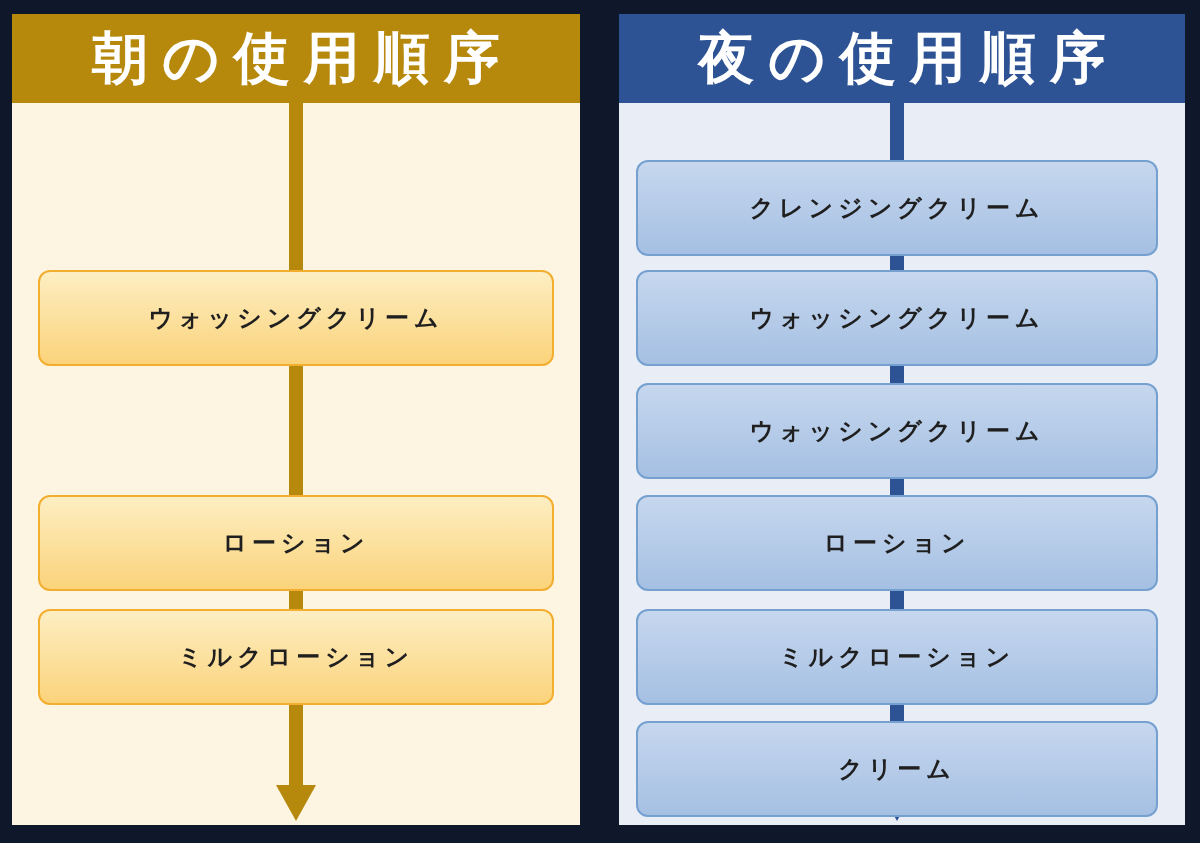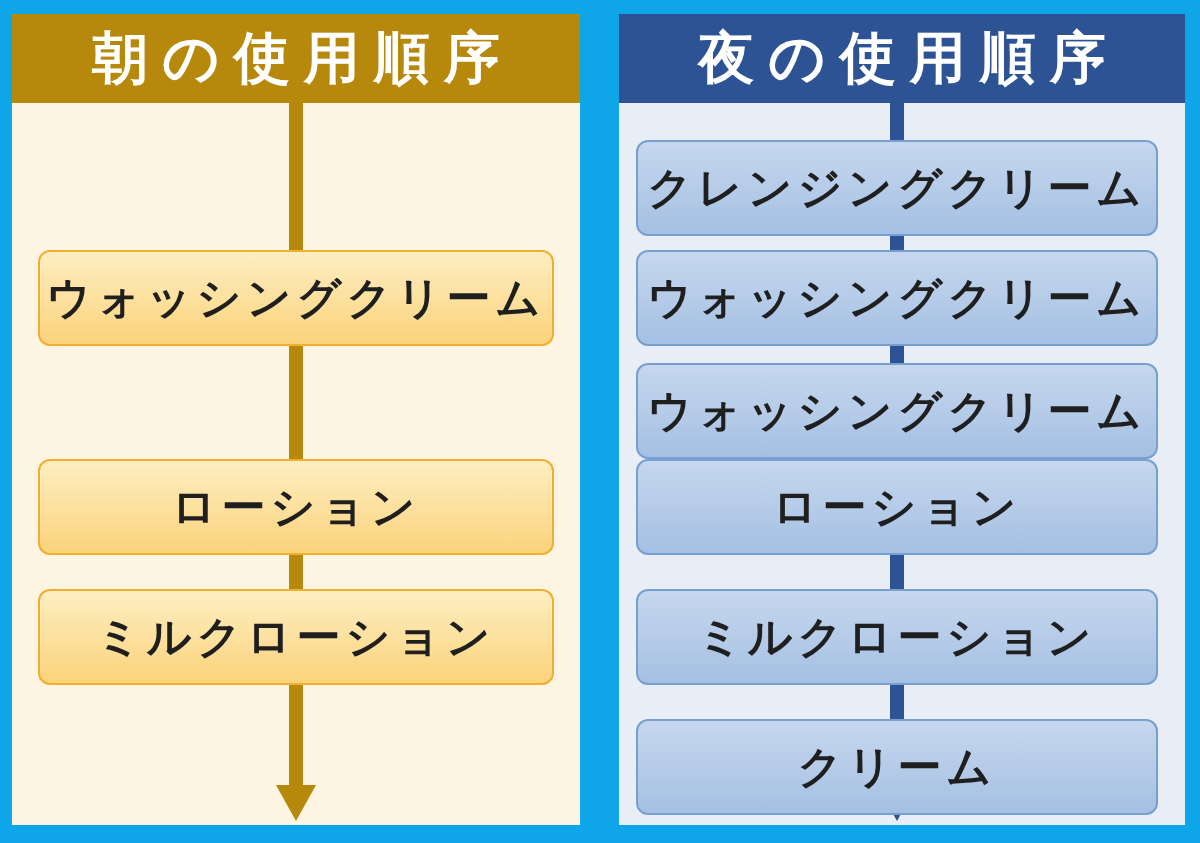--- a/index.html
+++ b/index.html
@@ -1,20 +1,20 @@
 <!DOCTYPE html>
 <html><head>
 <meta charset="utf-8">
 <style>
   html, body { margin: 0; padding: 0; background: #ffffff; }
   .canvas {
     position: relative;
     width: 1200px;
     height: 843px;
-    background: #0ea5e9;
+    background: #0f172a;
     overflow: hidden;
     font-family: "Liberation Sans", "DejaVu Sans", sans-serif;
   }
   .panel { position: absolute; top: 14px; height: 811px; }
   .panel.morning { left: 12px;  width: 568px; }
   .panel.night   { left: 619px; width: 566px; }
 
   .panel-header {
     position: absolute; top: 0; left: 0; right: 0; height: 89px;
     display: flex; align-items: center; justify-content: center;
@@ -49,42 +49,43 @@
     border-top: 36px solid #000;
   }
   .morning .flow-arrowhead { left: 264px; border-top-color: #B6890D; }
   .night   .flow-arrowhead { left: 258px; border-top-color: #2E5395; }
 
   .step {
     position: absolute; height: 96px;
     border-radius: 12px;
     box-sizing: border-box;
     display: flex; align-items: center; justify-content: center;
-    font-size: 44px;
+    font-size: 24px;
     font-weight: bold;
     letter-spacing: 5px;
     color: #1F1F1F;
     white-space: nowrap;
+    margin-top: 20px;
   }
   .morning .step {
     left: 26px; width: 516px;
     border: 2px solid #F2AE2F;
     background: linear-gradient(to bottom, #FDEEC2 0%, #FBD37B 100%);
   }
   .night .step {
     left: 17px; width: 522px;
     border: 2px solid #75A0D0;
     background: linear-gradient(to bottom, #C6D7EE 0%, #A5C0E3 100%);
   }
   .row-1 { top: 37px;  }
   .row-2 { top: 147px; text-align: right; }
   .row-3 { top: 260px; }
-  .row-4 { top: 356px; }
+  .row-4 { top: 372px; }
   .row-5 { top: 486px; }
-  .row-6 { top: 616px; }
+  .row-6 { top: 598px; }
 </style>
 </head>
 <body>
 
 <div class="canvas">
 
   <section class="panel morning">
     <header class="panel-header">
       <span class="panel-title">朝の使用順序</span>
     </header>

